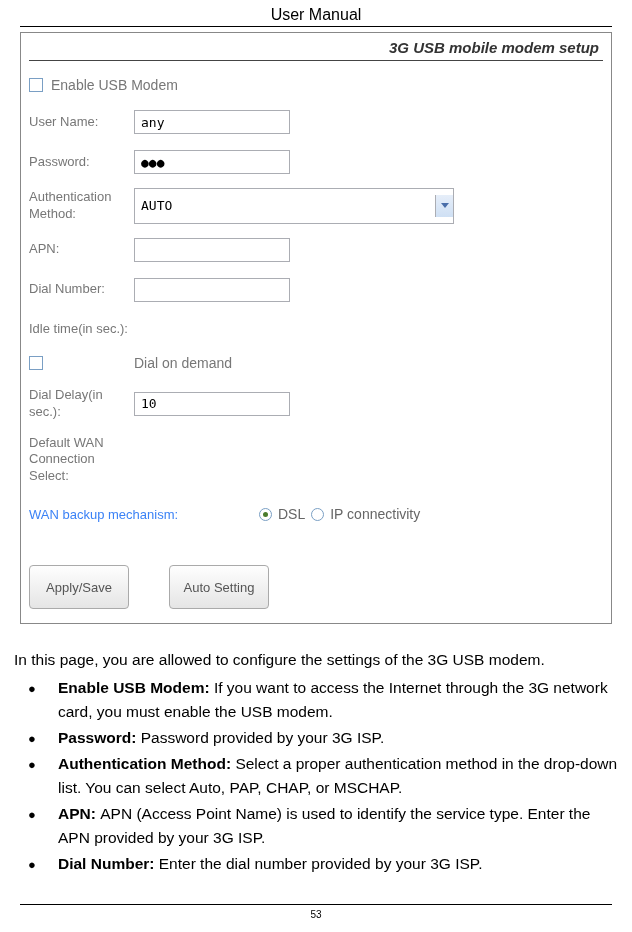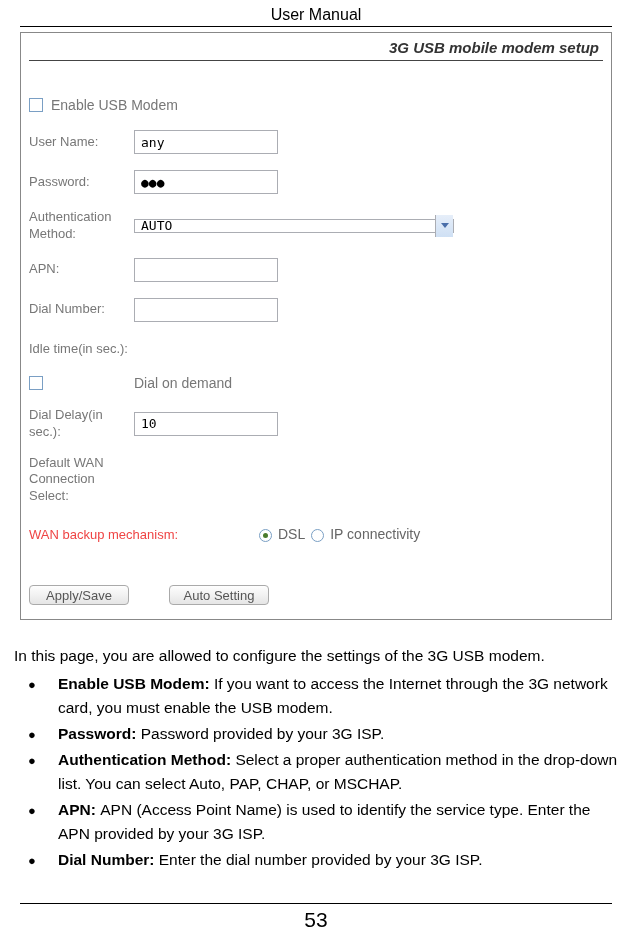--- a/index.html
+++ b/index.html
@@ -27,21 +27,21 @@
     color: #555;
   }
   .modem-title {
     text-align: right;
     font-style: italic;
     font-weight: bold;
     color: #333;
     font-size: 15px;
     padding: 2px 4px 4px 0;
     border-bottom: 1.5px solid #444;
-    margin-bottom: 36px;
+    margin-bottom: 16px;
   }
   .form-row {
     display: flex;
     align-items: center;
     margin-bottom: 10px;
     min-height: 30px;
   }
   .form-label {
     width: 105px;
     color: #777;
@@ -58,34 +58,34 @@
     margin-right: 8px;
     flex-shrink: 0;
   }
   .checkbox-row {
     display: flex;
     align-items: center;
     margin-bottom: 14px;
     color: #777;
   }
   .text-input {
-    width: 144px;
+    width: 156px;
     height: 24px;
     border: 1px solid #abadb3;
     background: #fff;
     font-family: monospace;
     font-size: 13px;
     padding: 2px 6px;
     color: #000;
     display: flex;
     align-items: center;
   }
   .select-input {
     width: 320px;
-    height: 14px;
+    height: 36px;
     border: 1px solid #abadb3;
     background: #fff;
     display: flex;
     align-items: center;
     justify-content: space-between;
     padding: 0 0 0 6px;
     font-family: monospace;
     font-size: 13px;
     color: #000;
   }
@@ -95,52 +95,52 @@
     background: linear-gradient(#e6eef9, #cfe0f4);
     border-left: 1px solid #abadb3;
     display: flex;
     align-items: center;
     justify-content: center;
     flex-shrink: 0;
   }
   .select-arrow svg { display: block; }
   .radio-group {
     display: flex;
-    align-items: flex-end;
+    align-items: center;
     gap: 6px;
     color: #666;
   }
   .radio {
     width: 13px; height: 13px;
     border: 1px solid #7a9fc4;
     border-radius: 50%;
     display: inline-flex;
     align-items: center;
     justify-content: center;
     background: #fff;
   }
   .radio.checked::after {
     content: "";
     width: 5px; height: 5px;
     background: #4a7b2c;
     border-radius: 50%;
   }
   .wan-label {
     width: 230px;
-    color: #ef4444;
+    color: #3b82f6;
     font-size: 13px;
   }
   .button-row {
     display: flex;
     gap: 40px;
     margin-top: 36px;
   }
   .btn {
     min-width: 100px;
-    height: 20px;
+    height: 44px;
     border: 1px solid #aaa;
     border-radius: 4px;
     background: linear-gradient(#fefefe, #e5e5e5);
     color: #555;
     display: flex;
     align-items: center;
     justify-content: center;
     padding: 0 12px;
     font-size: 13px;
   }
@@ -161,24 +161,24 @@
   ul.bullets li::before {
     content: "●";
     position: absolute;
     left: -30px;
     font-size: 13px;
     top: 3px;
   }
   .b-label { font-weight: bold; }
   .page-number {
     position: absolute;
-    bottom: 0;
+    bottom: 12px;
     left: 0; right: 0;
     text-align: center;
-    font-size: 21px;
+    font-size: 10px;
     border-top: 1px solid #000;
     margin: 0 20px;
     padding-top: 4px;
   }
   .dial-demand {
     display: flex;
     align-items: center;
     margin-bottom: 14px;
   }
   .dial-demand .spacer { width: 105px; flex-shrink:0; display:flex; align-items:center;}

